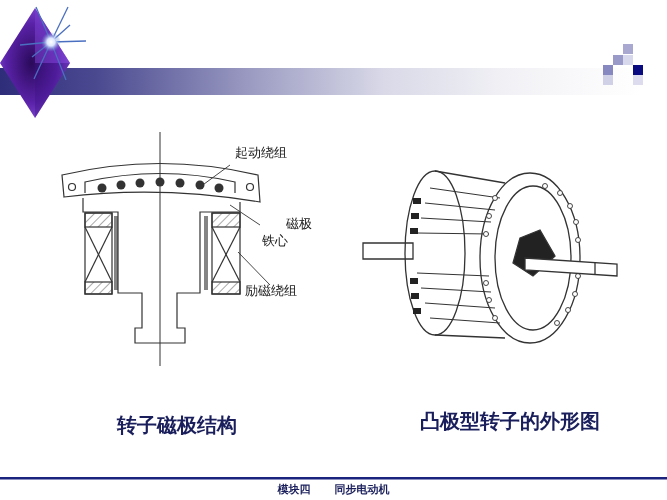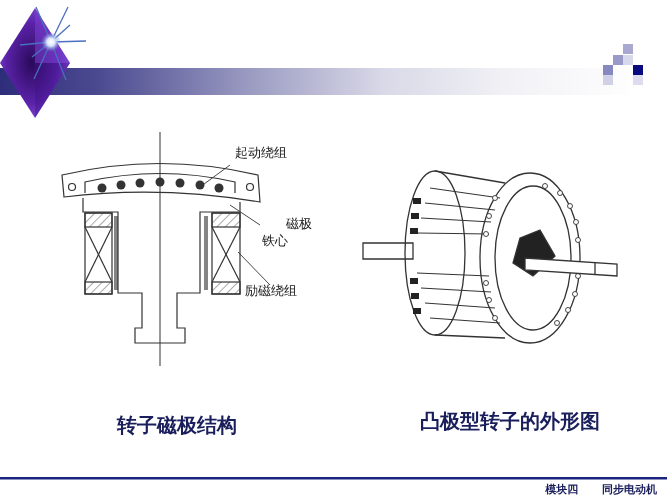--- a/index.html
+++ b/index.html
@@ -5,21 +5,21 @@
   html, body { margin: 0; padding: 0; }
   body { width: 667px; height: 500px; position: relative; overflow: hidden; background: #ffffff; font-family: "DejaVu Sans", sans-serif; }
   .bar { position: absolute; left: 0; top: 68px; width: 640px; height: 27px;
     background: linear-gradient(to right, #2e2d7a 0%, #4a4990 15%, #9e9ec4 40%, #d9d9e8 60%, #f2f2f6 80%, #ffffff 100%); }
   .diamond-wrap { position: absolute; left: 0; top: 5px; width: 90px; height: 115px; }
   .sq { position: absolute; width: 10px; height: 10px; }
   .label { position: absolute; font-size: 13px; color: #1a1a1a; }
   .caption { position: absolute; font-size: 20px; color: #1a1f5c; font-weight: bold; }
   .footer-line { position: absolute; left: 0; top: 477px; width: 667px; height: 2px; background: #1a237e; }
   .footer-line2 { position: absolute; left: 0; top: 479px; width: 667px; height: 1px; background: #8a8fc0; }
-  .footer { position: absolute; top: 482px; left: 0; width: 667px; text-align: right; font-size: 11px; color: #1a1f5c; font-weight: bold; }
+  .footer { position: absolute; top: 482px; left: 0; width: 667px; text-align: center; font-size: 11px; color: #1a1f5c; font-weight: bold; }
   .footer span { margin: 0 10px; }
 </style>
 </head>
 <body>
 
 <div class="bar"></div>
 
 <div class="diamond-wrap">
   <svg width="90" height="115" viewBox="0 0 90 115">
     <defs>

